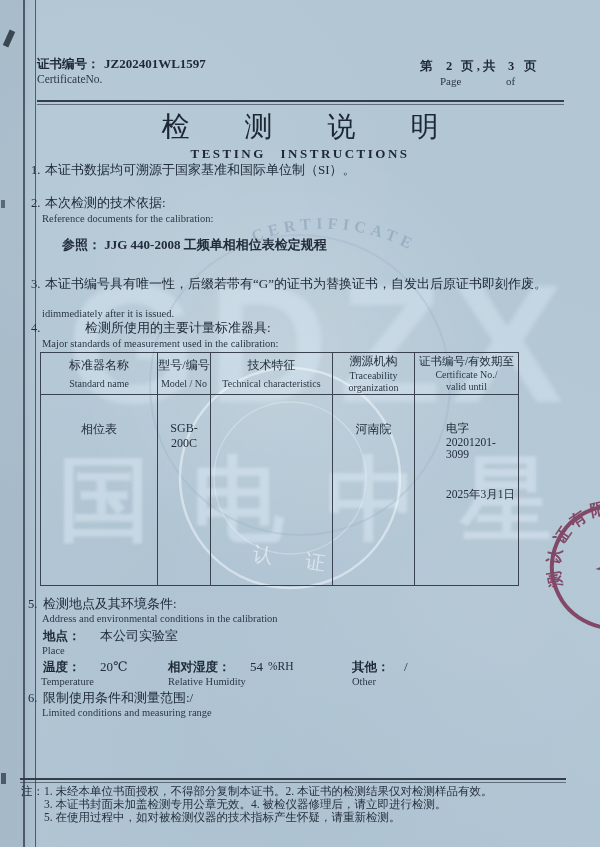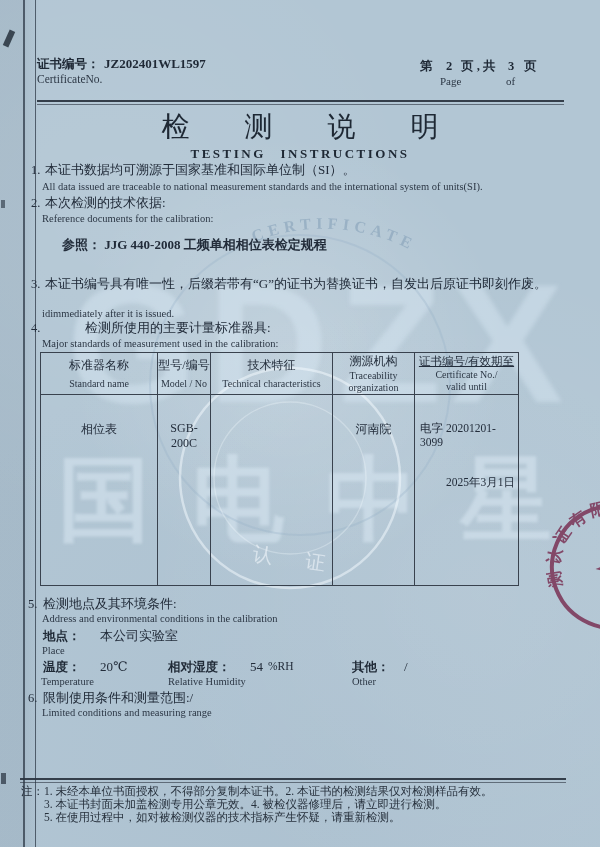--- a/index.html
+++ b/index.html
@@ -85,21 +85,20 @@
   <span class="t en" style="left:440px;top:75px;font-size:11px;">Page</span>
   <span class="t en" style="left:506px;top:75px;font-size:11px;">of</span>
 
   <div class="rule" style="left:37px;top:100px;width:527px;"></div>
 
   <div id="title">检 测 说 明</div>
   <div id="title-en">TESTING INSTRUCTIONS</div>
 
   <span class="t num" style="left:31px;top:163px;z-index:3;">1.</span>
   <span class="t zh" style="left:45px;top:163px;z-index:3;">本证书数据均可溯源于国家基准和国际单位制（SI）。</span>
-  <span class="t en" style="left:42px;top:181px;z-index:3;">All data issued are traceable to national measurement standards and the international system of units(SI).</span>
 
   <span class="t num" style="left:31px;top:196px;z-index:3;">2.</span>
   <span class="t zh" style="left:45px;top:196px;z-index:3;">本次检测的技术依据:</span>
   <span class="t en" style="left:42px;top:213px;z-index:3;">Reference documents for the calibration:</span>
   <span class="t zh" style="left:62px;top:238px;font-weight:bold;z-index:3;">参照： JJG 440-2008 工频单相相位表检定规程</span>
 
   <span class="t num" style="left:31px;top:277px;z-index:3;">3.</span>
   <span class="t zh" style="left:45px;top:277px;z-index:3;">本证书编号具有唯一性，后缀若带有“G”的证书为替换证书，自发出后原证书即刻作废。</span>
   <span class="t en" style="left:42px;top:308px;z-index:3;">idimmediately after it is issued.</span>
 
@@ -119,39 +118,39 @@
     <div class="cell">
       <span class="th-zh">技术特征</span>
       <span class="th-en" style="margin-top:4px;">Technical characteristics</span>
     </div>
     <div class="cell">
       <span class="th-zh">溯源机构</span>
       <span class="th-en">Traceability</span>
       <span class="th-en">organization</span>
     </div>
     <div class="cell">
-      <span class="th-zh" style="font-size:11.5px;text-decoration:underline;">证书编号/有效期至</span>
+      <span class="th-zh" style="font-size:11.5px;">证书编号/有效期至</span>
       <span class="th-en">Certificate No./</span>
       <span class="th-en">valid until</span>
     </div>
 
     <div class="cell body">
       <span class="td">相位表</span>
     </div>
     <div class="cell body">
       <span class="td">SGB-200C</span>
     </div>
     <div class="cell body">
       <span class="td"></span>
     </div>
     <div class="cell body">
       <span class="td">河南院</span>
     </div>
     <div class="cell body" style="align-items:flex-start;padding-left:5px;text-align:left;">
-      <span class="td" style="font-size:11.5px;">电字 20201201-3099</span>
+      <span class="td" style="font-size:11.5px;margin-left:26px;">电字 20201201-3099</span>
       <span class="td" style="margin-top:27px;margin-left:26px;font-size:11.5px;">2025年3月1日</span>
     </div>
   </div>
 
   <span class="t num" style="left:28px;top:597px;z-index:3;">5.</span>
   <span class="t zh" style="left:43px;top:597px;z-index:3;">检测地点及其环境条件:</span>
   <span class="t en" style="left:42px;top:613px;z-index:3;">Address and environmental conditions in the calibration</span>
 
   <span class="t zh-b" style="left:43px;top:629px;z-index:3;">地点：</span>
   <span class="t zh" style="left:100px;top:629px;z-index:3;">本公司实验室</span>

